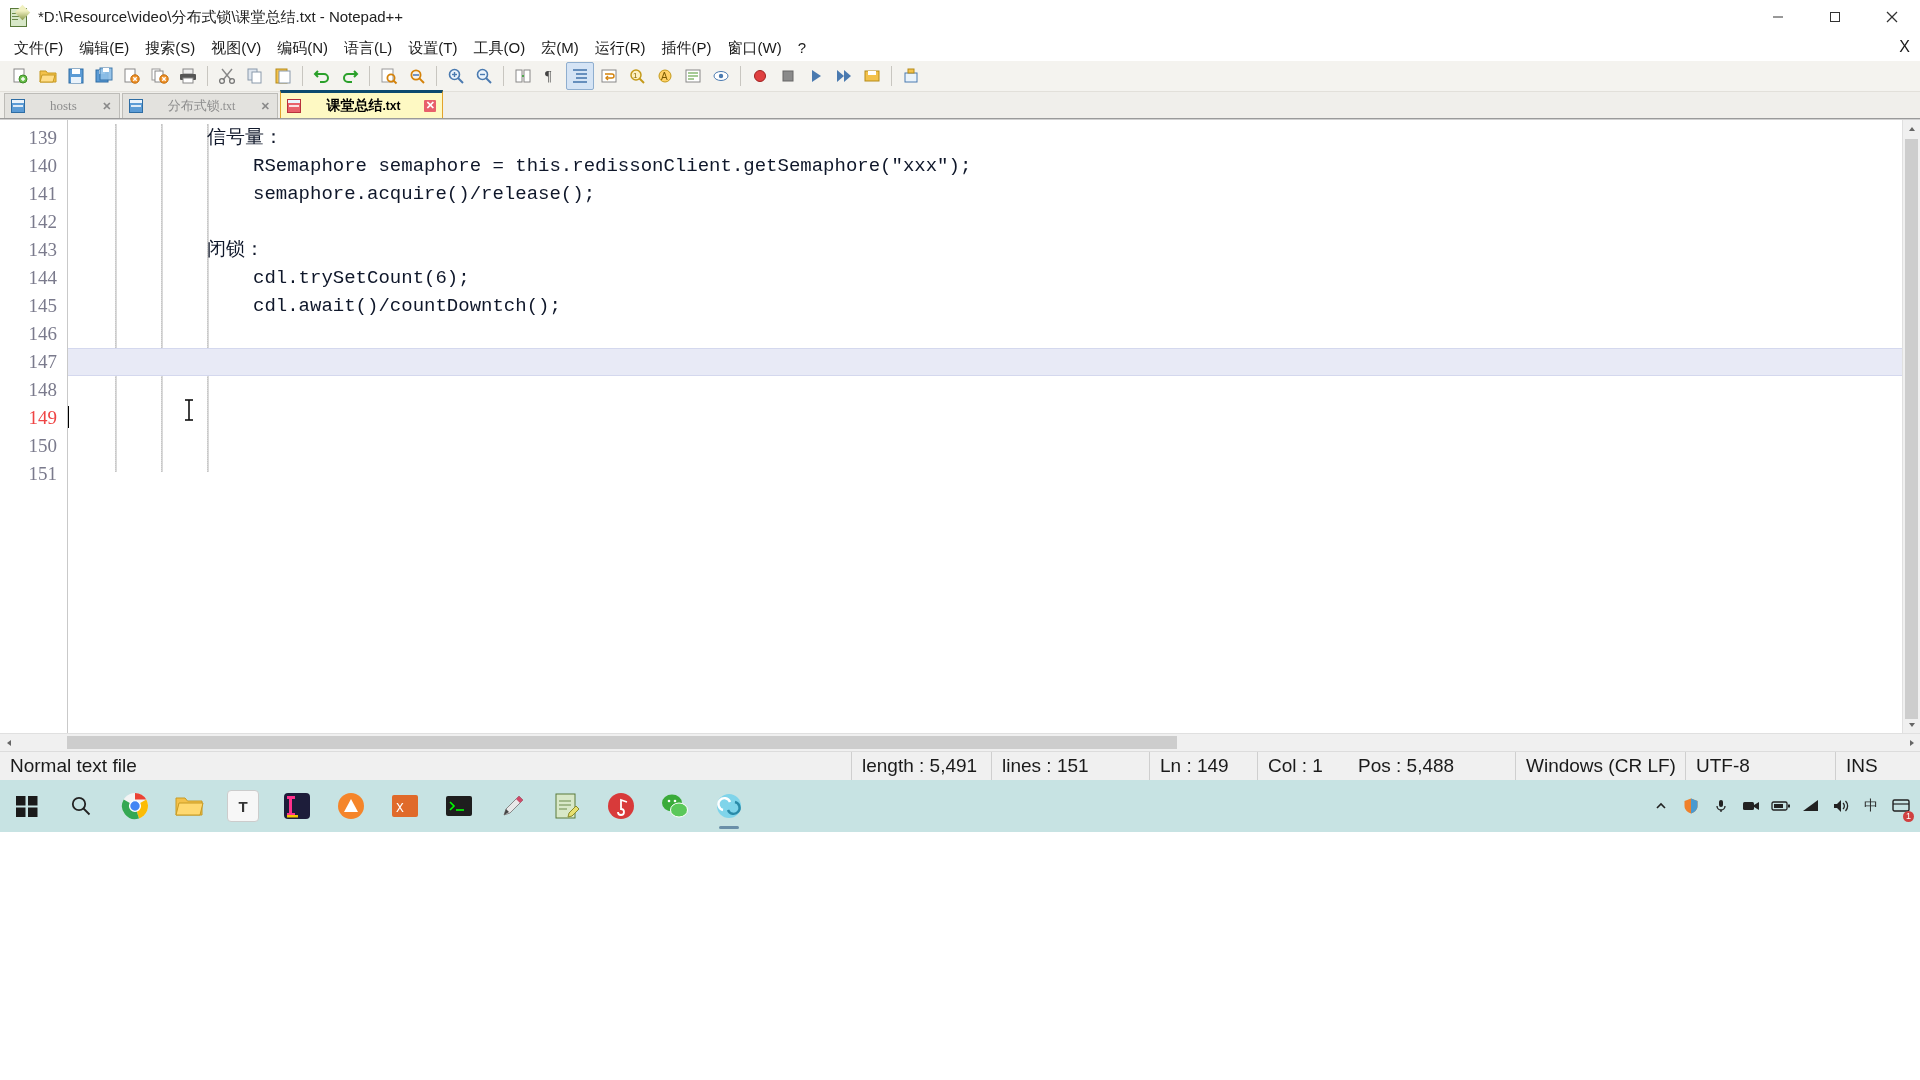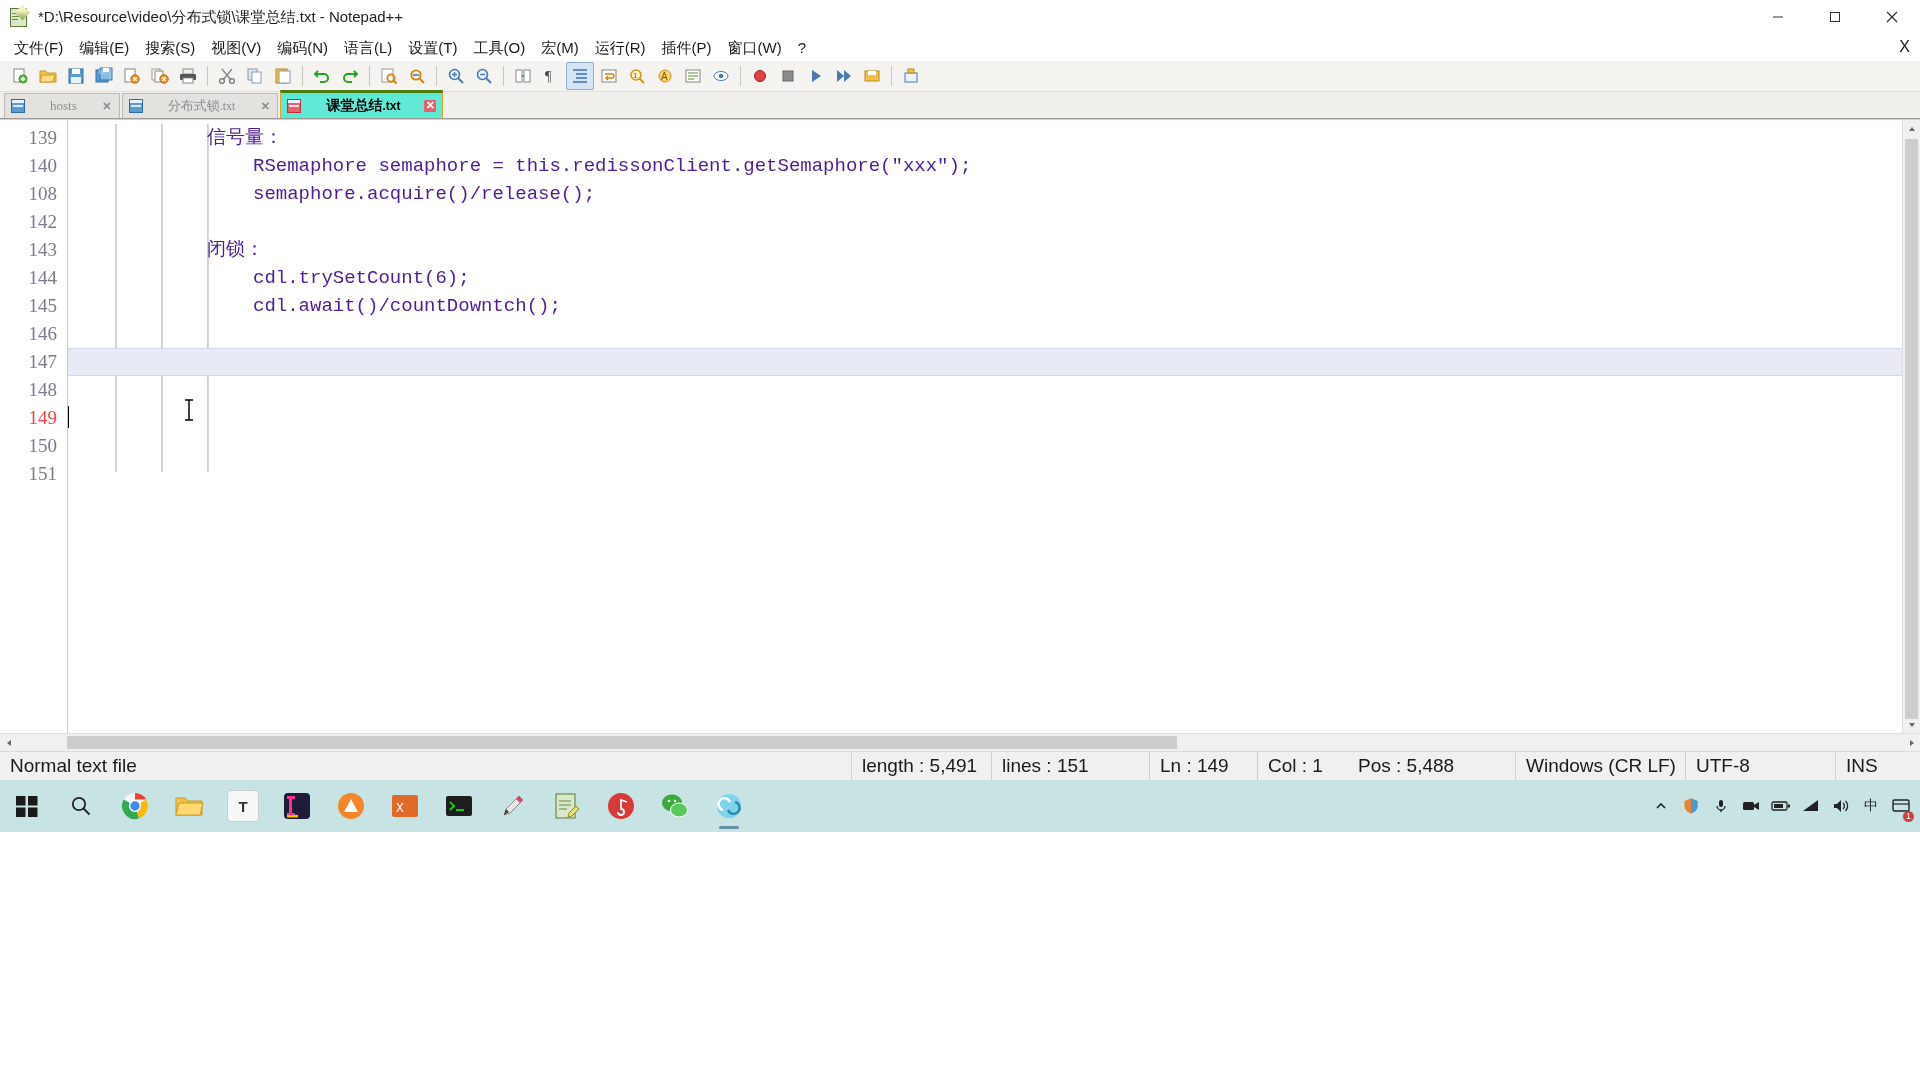--- a/index.html
+++ b/index.html
@@ -131,24 +131,24 @@
     border: 1px solid #bdbcb8;
     border-bottom: none;
     font-size: 13px;
     color: #8d8d8d;
     font-family: "Liberation Serif", serif;
     position: relative;
     white-space: nowrap;
     gap: 20px;
   }
   .tab.active {
-    background: #5eead4;
+    background: #fef9c3;
     color: #000;
     border: 1px solid #e3a32b;
-    border-top: 3px solid #4d7c0f;
+    border-top: 3px solid #0c4a6e;
     border-bottom: none;
     font-family: "Liberation Sans", sans-serif;
     font-weight: bold;
     font-size: 14px;
     height: 25px;
   }
   .tab .tico {
     width: 14px; height: 14px;
     margin-right: 5px;
     flex: 0 0 auto;
@@ -218,21 +218,21 @@
     flex: 1 1 auto;
     position: relative;
     padding-top: 4px;
     overflow: hidden;
   }
   .codeline {
     height: 28px;
     line-height: 28px;
     font-size: 19px;
     font-family: "Liberation Mono", monospace;
-    color: #4c1d95;
+    color: #0f172a;
     white-space: pre;
     padding-left: 0px;
     position: relative;
   }
   .codeline.highlight {
     background: #e8eaf6;
     border-top: 1px solid #d4d8ee;
     border-bottom: 1px solid #d4d8ee;
     height: 26px; line-height: 26px;
   }
@@ -666,21 +666,21 @@
         <span class="tlabel"><span>课堂总结</span><span class="ext">.txt</span></span>
         <span class="tclose">✕</span>
       </div>
     </div>
 
   <div class="editor-wrap">
     <div class="editor-main">
       <div class="gutter" id="gutter">
           <div class="ln">139</div>
           <div class="ln">140</div>
-          <div class="ln">108</div>
+          <div class="ln">141</div>
           <div class="ln">142</div>
           <div class="ln">143</div>
           <div class="ln">144</div>
           <div class="ln">145</div>
           <div class="ln">146</div>
           <div class="ln">147</div>
           <div class="ln">148</div>
           <div class="ln cur">149</div>
           <div class="ln">150</div>
           <div class="ln">151</div>

